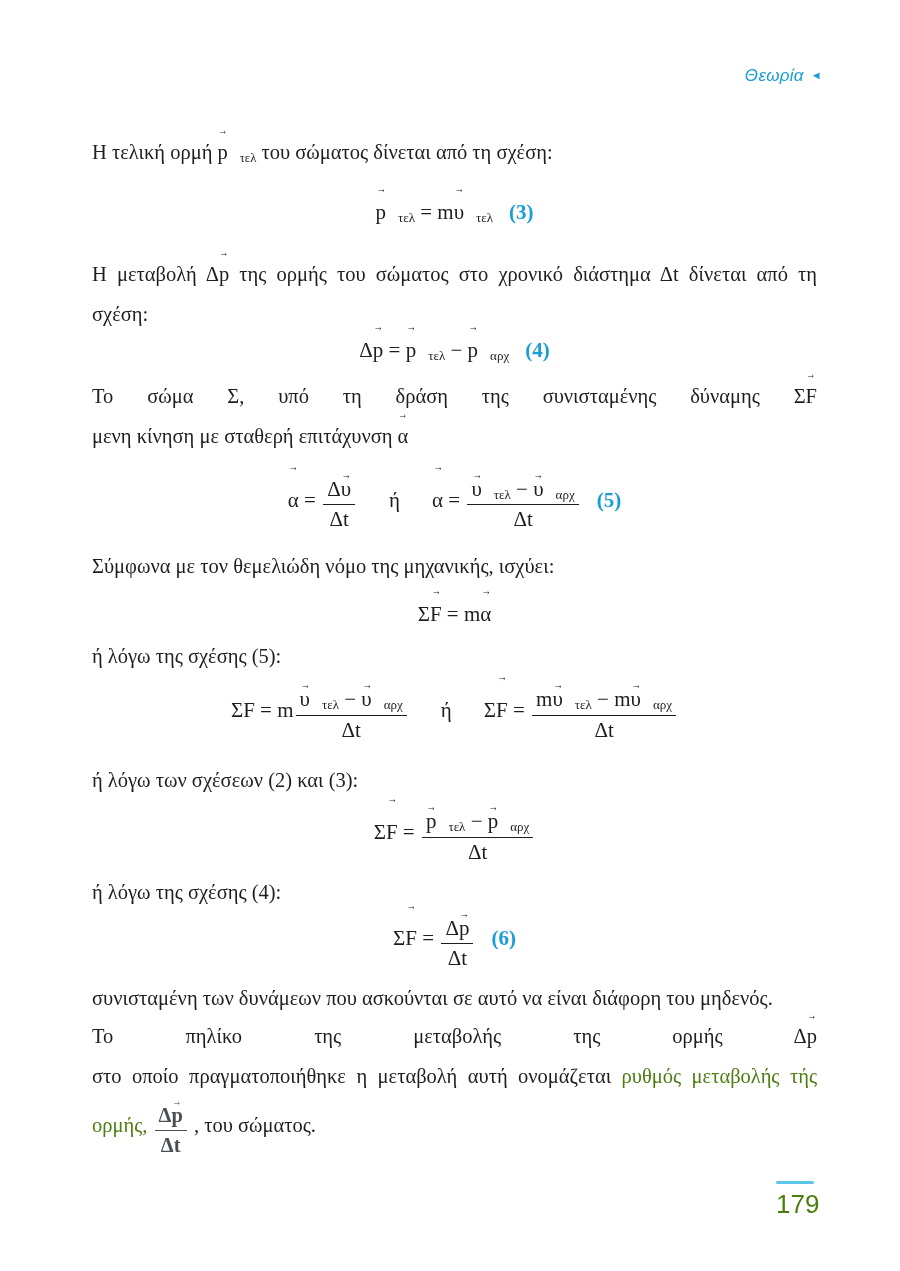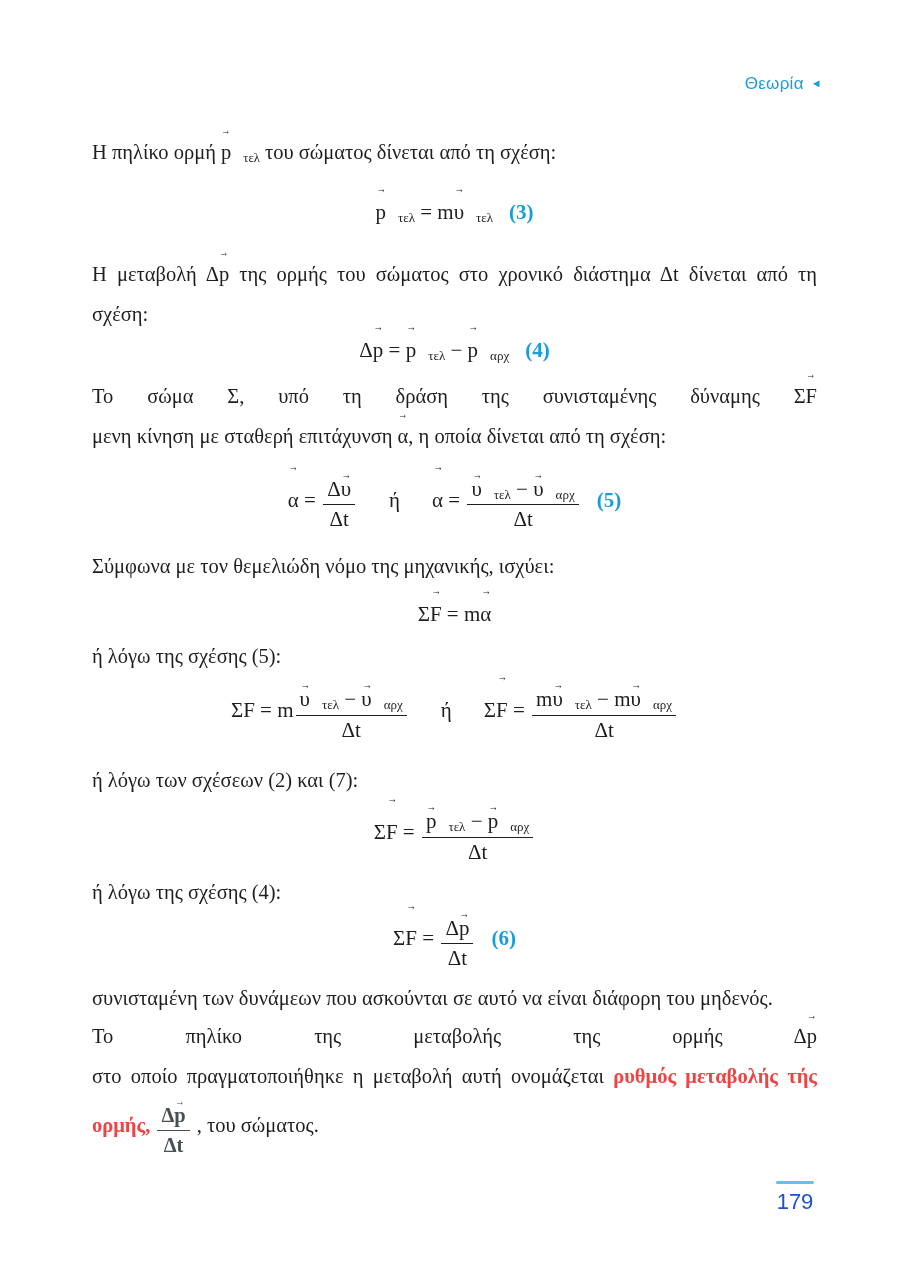--- a/index.html
+++ b/index.html
@@ -7,23 +7,23 @@
     position:relative;
     width:900px;height:1271px;
     background:#ffffff;
     overflow:hidden;
     font-family:"Liberation Serif","DejaVu Serif",serif;
     color:#1e1e1e;
     font-size:20.5px;
   }
   
   .header{
-    position:absolute;top:74px;right:78px;
+    position:absolute;top:66px;right:78px;
     font-family:"Liberation Sans","DejaVu Sans",sans-serif;
-    font-size:17px;color:#189dd9;letter-spacing:0.3px;
+    font-size:17px;color:#189dd9;letter-spacing:0.3px;font-style:italic;
   }
   .header .tri{font-size:11px;margin-left:7px;vertical-align:2px;}
   
   .content{padding:132px 83px 0 92px;}
   .para{width:725px;}
   .line{line-height:40px;white-space:nowrap;}
   .line.fill{text-align:justify;text-align-last:justify;}
   .line.tall{line-height:58px;}
   .equation{text-align:center;line-height:44px;font-size:21px;}
   .equation.tall{line-height:64px;}
@@ -47,64 +47,64 @@
     position:absolute;left:50%;top:-0.55em;
     transform:translateX(-50%) scaleX(0.8);
     font-size:0.58em;line-height:1;
   }
   .msub{font-size:0.62em;vertical-align:-0.22em;margin-left:12px;}
   .frac{display:inline-block;vertical-align:-0.95em;text-align:center;line-height:1.3;margin:0 2px;}
   .frac .fnum{display:block;padding:0 4px 1px;border-bottom:1.5px solid currentColor;}
   .frac .fden{display:block;padding-top:1px;}
   .gap{display:inline-block;width:32px;}
   .eq-num{color:#189dd9;font-weight:bold;margin-left:16px;}
-  .b{font-weight:bold;color:#ef4444;}
+  .b{font-weight:normal;color:#4d7c0f;}
   .frac.bold{font-weight:bold;color:#4a4f54;}
   
   .footer{position:absolute;left:776px;top:1181px;width:38px;text-align:center;}
   .footer .rule{height:3px;background:#5bc6e8;border-radius:2px;margin-bottom:5px;}
   .footer .num{
     font-family:"Liberation Sans","DejaVu Sans",sans-serif;
-    font-size:22px;color:#1d4ed8;
+    font-size:26px;color:#4d7c0f;
   }
 </style>
 </head>
 <body>
 
 <div class="page" data-name="book-page">
 
   <div class="header" data-name="section-header">
     <span data-name="section-header-label">Θεωρία</span><span class="tri" data-name="section-arrow-icon">◄</span>
   </div>
 
   <div class="content" id="content" data-name="page-content">
       <div class="para" data-name="block-p1">
-        <div class="line" data-name="paragraph-line"><span data-name="text-run">Η πηλίκο ορμή  </span><span class="vec" data-name="vector-symbol"><span class="base" data-name="vector-base">p</span><span class="arr" data-name="vector-arrow-icon">→</span></span><span class="msub" data-name="subscript">τελ</span><span data-name="text-run">  του σώματος δίνεται από τη σχέση:</span></div>
+        <div class="line" data-name="paragraph-line"><span data-name="text-run">Η τελική ορμή  </span><span class="vec" data-name="vector-symbol"><span class="base" data-name="vector-base">p</span><span class="arr" data-name="vector-arrow-icon">→</span></span><span class="msub" data-name="subscript">τελ</span><span data-name="text-run">  του σώματος δίνεται από τη σχέση:</span></div>
       </div>
       <div class="equation" data-name="block-eq3"><span class="vec" data-name="vector-symbol"><span class="base" data-name="vector-base">p</span><span class="arr" data-name="vector-arrow-icon">→</span></span><span class="msub" data-name="subscript">τελ</span><span data-name="operator"> = </span><span data-name="text-run">m</span><span class="vec" data-name="vector-symbol"><span class="base" data-name="vector-base">υ</span><span class="arr" data-name="vector-arrow-icon">→</span></span><span class="msub" data-name="subscript">τελ</span><span class="eq-num" data-name="equation-number">(3)</span></div>
       <div class="para" data-name="block-p2">
         <div class="line fill" data-name="paragraph-line"><span data-name="text-run">Η μεταβολή  Δ</span><span class="vec" data-name="vector-symbol"><span class="base" data-name="vector-base">p</span><span class="arr" data-name="vector-arrow-icon">→</span></span><span data-name="text-run">  της ορμής του σώματος στο χρονικό διάστημα Δt δίνεται από τη</span></div>
         <div class="line" data-name="paragraph-line"><span data-name="text-run">σχέση:</span></div>
       </div>
       <div class="equation" data-name="block-eq4"><span data-name="text-run">Δ</span><span class="vec" data-name="vector-symbol"><span class="base" data-name="vector-base">p</span><span class="arr" data-name="vector-arrow-icon">→</span></span><span data-name="operator"> = </span><span class="vec" data-name="vector-symbol"><span class="base" data-name="vector-base">p</span><span class="arr" data-name="vector-arrow-icon">→</span></span><span class="msub" data-name="subscript">τελ</span><span data-name="operator"> − </span><span class="vec" data-name="vector-symbol"><span class="base" data-name="vector-base">p</span><span class="arr" data-name="vector-arrow-icon">→</span></span><span class="msub" data-name="subscript">αρχ</span><span class="eq-num" data-name="equation-number">(4)</span></div>
       <div class="para" data-name="block-p3">
         <div class="line fill" data-name="paragraph-line"><span data-name="text-run">Το σώμα Σ, υπό τη δράση της συνισταμένης δύναμης Σ</span><span class="vec" data-name="vector-symbol"><span class="base" data-name="vector-base">F</span><span class="arr" data-name="vector-arrow-icon">→</span></span></div>
-        <div class="line" data-name="paragraph-line"><span data-name="text-run">μενη κίνηση με σταθερή επιτάχυνση  </span><span class="vec" data-name="vector-symbol"><span class="base" data-name="vector-base">α</span><span class="arr" data-name="vector-arrow-icon">→</span></span><span data-name="text-run">,  η οποία δίνεται από τη σχέση:</span></div>
+        <div class="line" data-name="paragraph-line"><span data-name="text-run">μενη κίνηση με σταθερή επιτάχυνση  </span><span class="vec" data-name="vector-symbol"><span class="base" data-name="vector-base">α</span><span class="arr" data-name="vector-arrow-icon">→</span></span></div>
       </div>
       <div class="equation tall" data-name="block-eq5"><span class="vec" data-name="vector-symbol"><span class="base" data-name="vector-base">α</span><span class="arr" data-name="vector-arrow-icon">→</span></span><span data-name="operator"> = </span><span class="frac" data-name="fraction"><span class="fnum" data-name="fraction-numerator"><span data-name="text-run">Δ</span><span class="vec" data-name="vector-symbol"><span class="base" data-name="vector-base">υ</span><span class="arr" data-name="vector-arrow-icon">→</span></span></span><span class="fden" data-name="fraction-denominator"><span data-name="text-run">Δt</span></span></span><span class="gap" data-name="math-gap"></span><span data-name="text-run">ή</span><span class="gap" data-name="math-gap"></span><span class="vec" data-name="vector-symbol"><span class="base" data-name="vector-base">α</span><span class="arr" data-name="vector-arrow-icon">→</span></span><span data-name="operator"> = </span><span class="frac" data-name="fraction"><span class="fnum" data-name="fraction-numerator"><span class="vec" data-name="vector-symbol"><span class="base" data-name="vector-base">υ</span><span class="arr" data-name="vector-arrow-icon">→</span></span><span class="msub" data-name="subscript">τελ</span><span data-name="operator"> − </span><span class="vec" data-name="vector-symbol"><span class="base" data-name="vector-base">υ</span><span class="arr" data-name="vector-arrow-icon">→</span></span><span class="msub" data-name="subscript">αρχ</span></span><span class="fden" data-name="fraction-denominator"><span data-name="text-run">Δt</span></span></span><span class="eq-num" data-name="equation-number">(5)</span></div>
       <div class="para" data-name="block-p4">
         <div class="line" data-name="paragraph-line"><span data-name="text-run">Σύμφωνα με τον θεμελιώδη νόμο της μηχανικής, ισχύει:</span></div>
       </div>
       <div class="equation" data-name="block-eqA"><span data-name="text-run">Σ</span><span class="vec" data-name="vector-symbol"><span class="base" data-name="vector-base">F</span><span class="arr" data-name="vector-arrow-icon">→</span></span><span data-name="operator"> = </span><span data-name="text-run">m</span><span class="vec" data-name="vector-symbol"><span class="base" data-name="vector-base">α</span><span class="arr" data-name="vector-arrow-icon">→</span></span></div>
       <div class="para" data-name="block-p5">
         <div class="line" data-name="paragraph-line"><span data-name="text-run">ή λόγω της σχέσης (5):</span></div>
       </div>
       <div class="equation tall" data-name="block-eqB"><span data-name="text-run">ΣF = m</span><span class="frac" data-name="fraction"><span class="fnum" data-name="fraction-numerator"><span class="vec" data-name="vector-symbol"><span class="base" data-name="vector-base">υ</span><span class="arr" data-name="vector-arrow-icon">→</span></span><span class="msub" data-name="subscript">τελ</span><span data-name="operator"> − </span><span class="vec" data-name="vector-symbol"><span class="base" data-name="vector-base">υ</span><span class="arr" data-name="vector-arrow-icon">→</span></span><span class="msub" data-name="subscript">αρχ</span></span><span class="fden" data-name="fraction-denominator"><span data-name="text-run">Δt</span></span></span><span class="gap" data-name="math-gap"></span><span data-name="text-run">ή</span><span class="gap" data-name="math-gap"></span><span data-name="text-run">Σ</span><span class="vec" data-name="vector-symbol"><span class="base" data-name="vector-base">F</span><span class="arr" data-name="vector-arrow-icon">→</span></span><span data-name="operator"> = </span><span class="frac" data-name="fraction"><span class="fnum" data-name="fraction-numerator"><span data-name="text-run">m</span><span class="vec" data-name="vector-symbol"><span class="base" data-name="vector-base">υ</span><span class="arr" data-name="vector-arrow-icon">→</span></span><span class="msub" data-name="subscript">τελ</span><span data-name="operator"> − </span><span data-name="text-run">m</span><span class="vec" data-name="vector-symbol"><span class="base" data-name="vector-base">υ</span><span class="arr" data-name="vector-arrow-icon">→</span></span><span class="msub" data-name="subscript">αρχ</span></span><span class="fden" data-name="fraction-denominator"><span data-name="text-run">Δt</span></span></span></div>
       <div class="para" data-name="block-p6">
-        <div class="line" data-name="paragraph-line"><span data-name="text-run">ή λόγω των σχέσεων (2) και (7):</span></div>
+        <div class="line" data-name="paragraph-line"><span data-name="text-run">ή λόγω των σχέσεων (2) και (3):</span></div>
       </div>
       <div class="equation tall" data-name="block-eqC"><span data-name="text-run">Σ</span><span class="vec" data-name="vector-symbol"><span class="base" data-name="vector-base">F</span><span class="arr" data-name="vector-arrow-icon">→</span></span><span data-name="operator"> = </span><span class="frac" data-name="fraction"><span class="fnum" data-name="fraction-numerator"><span class="vec" data-name="vector-symbol"><span class="base" data-name="vector-base">p</span><span class="arr" data-name="vector-arrow-icon">→</span></span><span class="msub" data-name="subscript">τελ</span><span data-name="operator"> − </span><span class="vec" data-name="vector-symbol"><span class="base" data-name="vector-base">p</span><span class="arr" data-name="vector-arrow-icon">→</span></span><span class="msub" data-name="subscript">αρχ</span></span><span class="fden" data-name="fraction-denominator"><span data-name="text-run">Δt</span></span></span></div>
       <div class="para" data-name="block-p7">
         <div class="line" data-name="paragraph-line"><span data-name="text-run">ή λόγω της σχέσης (4):</span></div>
       </div>
       <div class="equation tall" data-name="block-eq6"><span data-name="text-run">Σ</span><span class="vec" data-name="vector-symbol"><span class="base" data-name="vector-base">F</span><span class="arr" data-name="vector-arrow-icon">→</span></span><span data-name="operator"> = </span><span class="frac" data-name="fraction"><span class="fnum" data-name="fraction-numerator"><span data-name="text-run">Δ</span><span class="vec" data-name="vector-symbol"><span class="base" data-name="vector-base">p</span><span class="arr" data-name="vector-arrow-icon">→</span></span></span><span class="fden" data-name="fraction-denominator"><span data-name="text-run">Δt</span></span></span><span class="eq-num" data-name="equation-number">(6)</span></div>
       <div class="para" data-name="block-p8">
         <div class="line" data-name="paragraph-line"><span data-name="text-run">συνισταμένη των δυνάμεων που ασκούνται σε αυτό να είναι διάφορη του μηδενός.</span></div>
       </div>
       <div class="para" data-name="block-p9">

